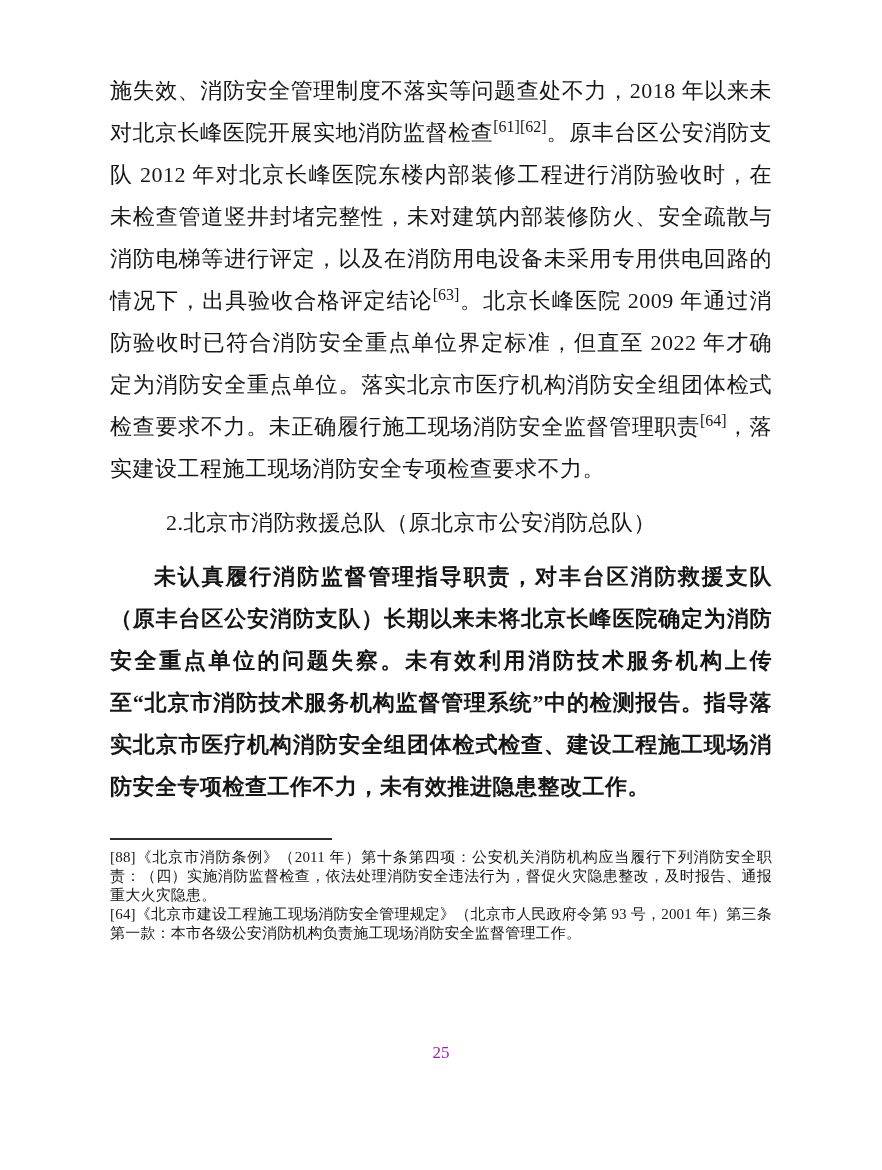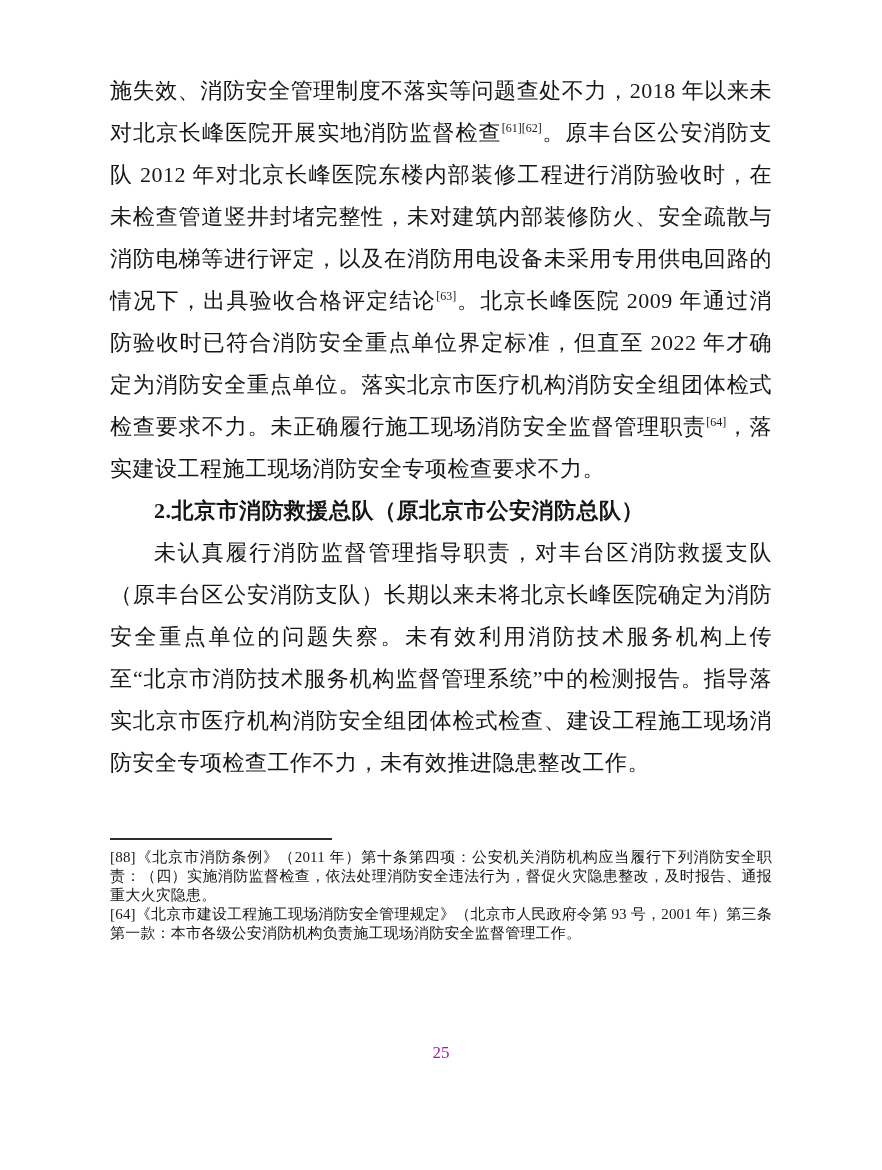--- a/index.html
+++ b/index.html
@@ -24,33 +24,33 @@
     font-size: 22px;
     line-height: 42px;
     text-align: justify;
     letter-spacing: 0.5px;
   }
   .par {
     margin: 0;
     padding: 0;
   }
   .par.no-indent { text-indent: 0; }
-  .par.indent { text-indent: 2em; }
+  .par.indent { text-indent: 2em; font-weight: bold; }
   .heading {
-    margin: 0;
+    margin: 12px;
     padding: 0;
     font-size: 22px;
     line-height: 42px;
-    font-weight: bold;
+    font-weight: normal;
     text-indent: 2em;
     text-align: left;
     letter-spacing: 0.5px;
   }
   sup.fnref {
-    font-size: 12px;
+    font-size: 16px;
     line-height: 0;
     vertical-align: super;
     letter-spacing: 0;
   }
   .footnote-block {
     position: absolute;
     left: 110px;
     width: 662px;
     top: 838px;
     font-size: 15px;

